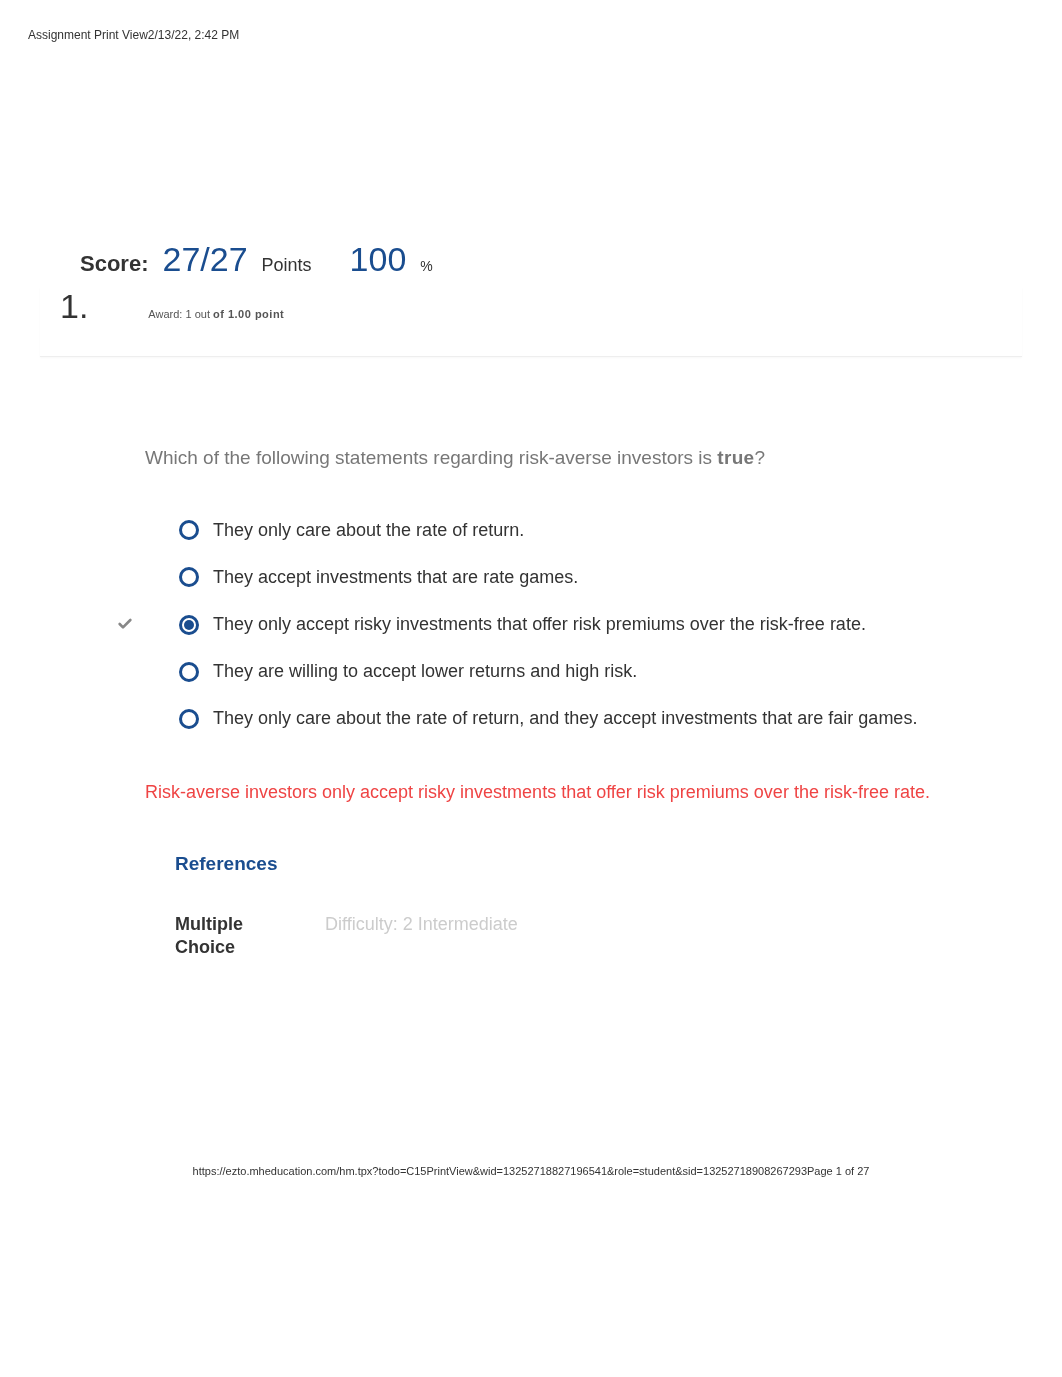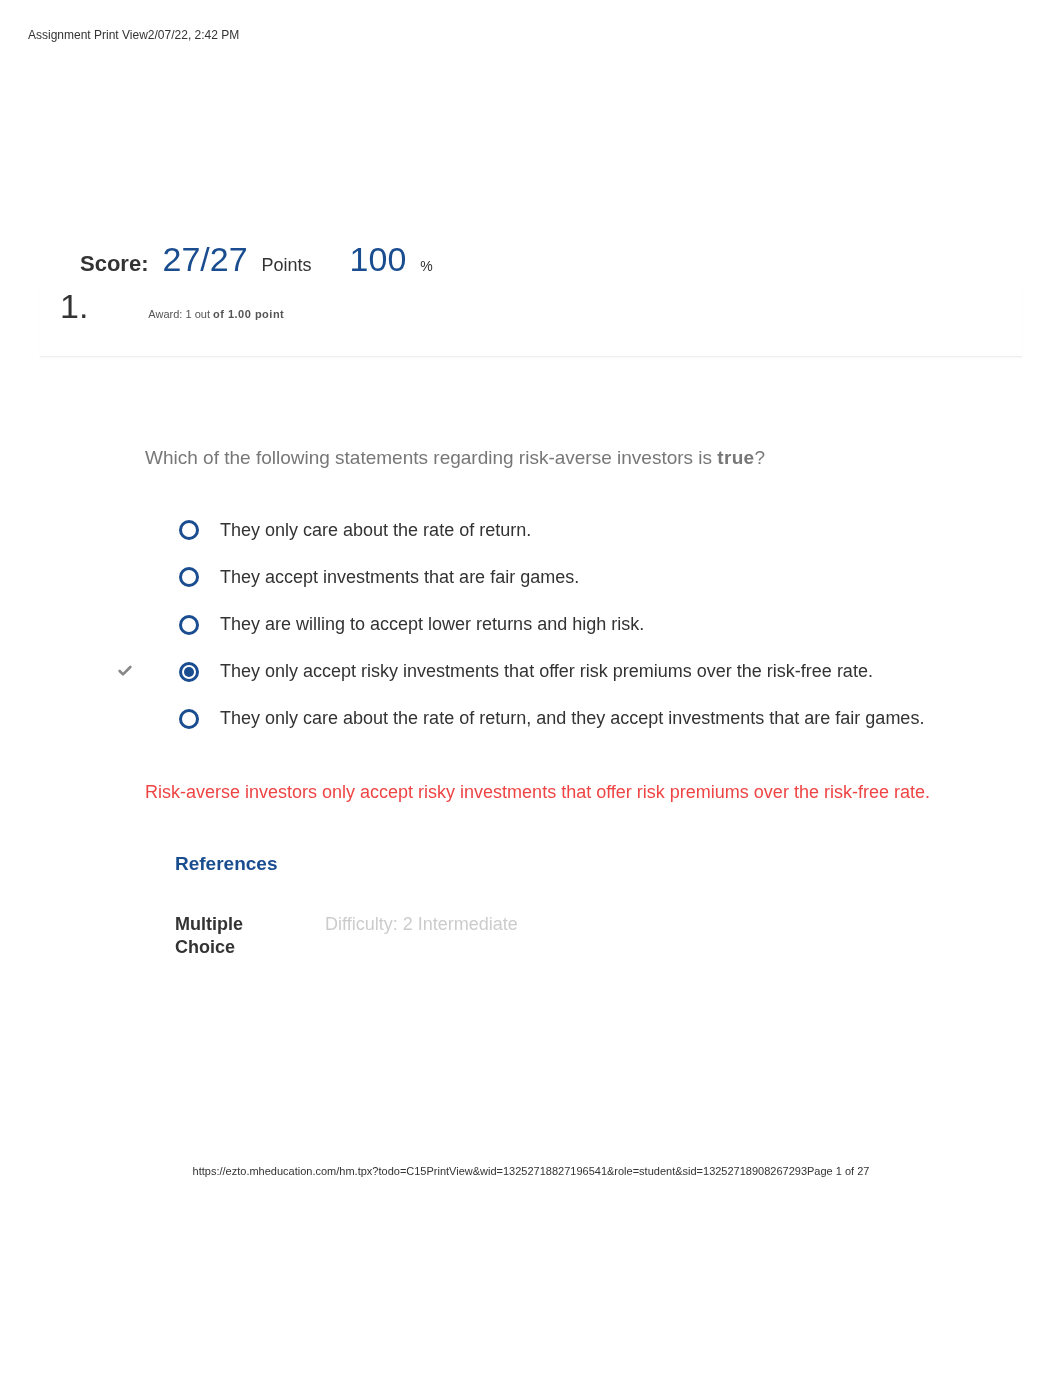--- a/index.html
+++ b/index.html
@@ -85,21 +85,21 @@
       margin-bottom: 46px;
       line-height: 1.4;
     }
     .question-text .bold { font-weight: bold; letter-spacing: 0.3px; }
     .options {
       margin-left: 0;
     }
     .option {
       display: flex;
       align-items: center;
-      gap: 21px;
+      gap: 14px;
       margin-bottom: 22px;
       position: relative;
     }
     .option .check {
       position: absolute;
       left: -28px;
       top: 4px;
       color: #888;
     }
     .radio {
@@ -166,21 +166,21 @@
       justify-content: center;
       font-size: 11px;
       color: #333;
     }
   </style>
 </head>
 <body>
 
 <div class="page-header">
   <span>Assignment Print View</span>
-  <span>2/07/22, 2:42 PM</span>
+  <span>2/13/22, 2:42 PM</span>
 </div>
 
 <div class="content">
   <div class="score-row">
     <span class="score-label">Score:</span>
     <span class="score-value">27/27</span>
     <span class="points-label">Points</span>
     <span class="percent-value">100</span>
     <span class="percent-sign">%</span>
   </div>
@@ -199,37 +199,37 @@
       <span>Which of the following statements regarding risk-averse investors is </span><span class="bold">true</span><span>?</span>
     </div>
 
     <div class="options">
       <div class="option">
         <span class="radio"></span>
         <span class="option-label">They only care about the rate of return.</span>
       </div>
       <div class="option">
         <span class="radio"></span>
-        <span class="option-label">They accept investments that are fair games.</span>
-      </div>
-      <div class="option">
-        <span class="radio"></span>
-        <span class="option-label">They are willing to accept lower returns and high risk.</span>
+        <span class="option-label">They accept investments that are rate games.</span>
       </div>
       <div class="option">
         <span class="check">
           <svg width="16" height="16" viewBox="0 0 24 24" fill="none" stroke="#888" stroke-width="4" stroke-linecap="round" stroke-linejoin="round">
               <polyline points="20 6 9 17 4 12"></polyline>
             </svg>
         </span>
         <span class="radio selected"></span>
         <span class="option-label">They only accept risky investments that offer risk premiums over the risk-free rate.</span>
       </div>
       <div class="option">
         <span class="radio"></span>
+        <span class="option-label">They are willing to accept lower returns and high risk.</span>
+      </div>
+      <div class="option">
+        <span class="radio"></span>
         <span class="option-label">They only care about the rate of return, and they accept investments that are fair games.</span>
       </div>
     </div>
 
     <div class="explanation">Risk-averse investors only accept risky investments that offer risk premiums over the risk-free rate.</div>
 
     <div class="references">
       <div class="references-heading">References</div>
       <div class="refs-row">
         <div class="ref-left">Multiple Choice</div>

